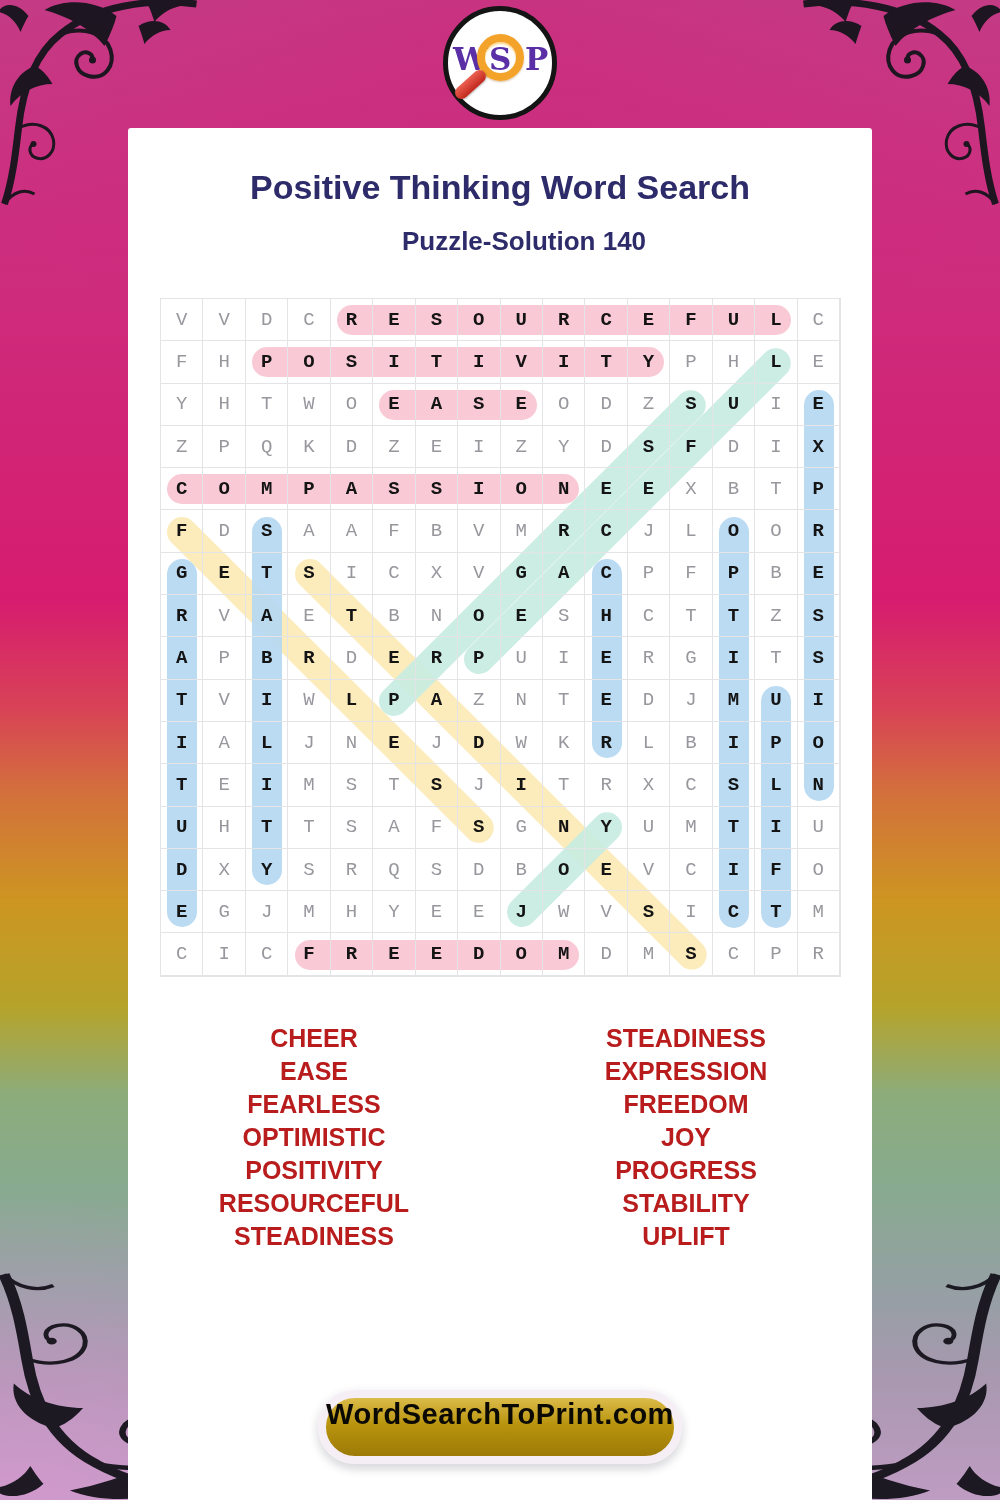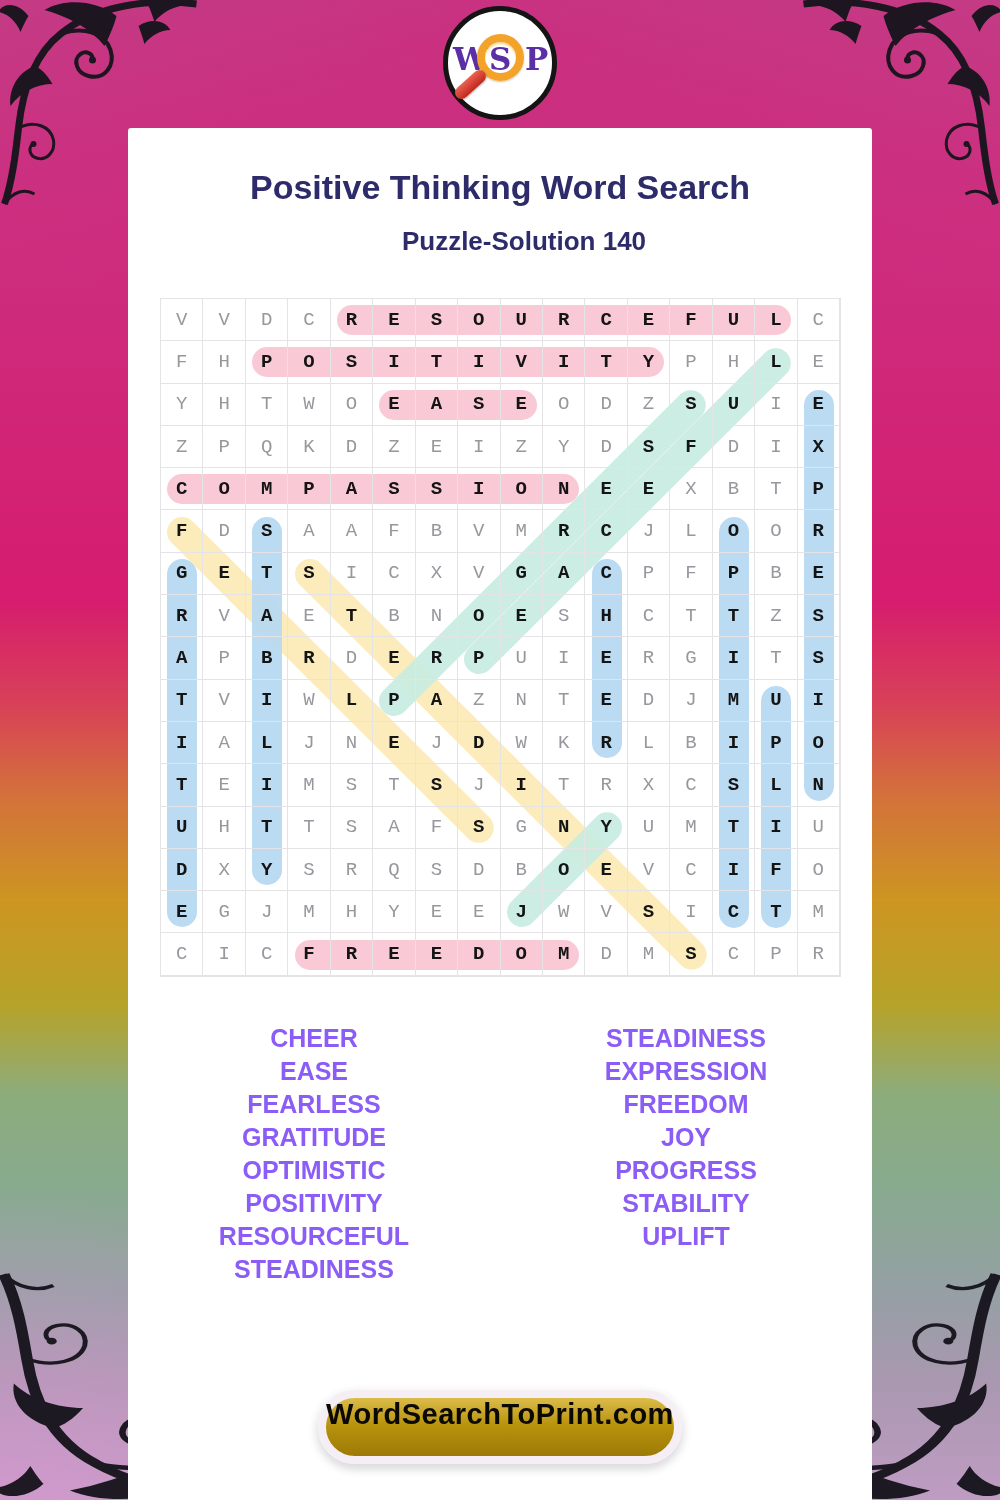--- a/index.html
+++ b/index.html
@@ -54,21 +54,21 @@
                 grid-template-rows:repeat(16,42.31px); z-index:2; }
   .cell{ border-right:1px solid #e4e4e7; border-bottom:1px solid #e4e4e7;
          display:flex; align-items:center; justify-content:center;
          font-family:"Liberation Mono", monospace; font-size:19px;
          color:#97979d; position:relative; z-index:2; }
   .cell.sol{ color:#141414; font-weight:bold; }
 
   
   .words{ position:absolute; left:0; top:894px; width:100%; display:flex; }
   .word-col{ width:50%; text-align:center; }
-  .word-item{ font-size:25px; font-weight:bold; color:#8b5cf6; line-height:33px; }
+  .word-item{ font-size:25px; font-weight:bold; color:#b91c1c; line-height:33px; }
 
   
   .site-button{ position:absolute; top:1390px; left:50%; transform:translateX(-50%);
                 z-index:6; width:364px; height:74px; border-radius:44px;
                 background:linear-gradient(180deg,#dcbc4a,#b8940e 45%,#9d7a06);
                 border:8px solid #f5eff5;
                 box-shadow:0 0 10px rgba(255,255,255,.55), 0 4px 10px rgba(40,30,50,.25);
                 display:flex; align-items:flex-start; justify-content:center; cursor:pointer; }
   .site-button span{ font-size:29px; font-weight:bold; color:#0b0903; letter-spacing:.5px; }
 </style>
@@ -397,21 +397,20 @@
         <div class="cell">P</div>
         <div class="cell">R</div>
       </div>
   </div>
 
   <div class="words">
     <div class="word-col">
         <div class="word-item">CHEER</div>
         <div class="word-item">EASE</div>
         <div class="word-item">FEARLESS</div>
-        <div class="word-item">GRATITUDE</div>
         <div class="word-item">OPTIMISTIC</div>
         <div class="word-item">POSITIVITY</div>
         <div class="word-item">RESOURCEFUL</div>
         <div class="word-item">STEADINESS</div>
       </div>
     <div class="word-col">
         <div class="word-item">STEADINESS</div>
         <div class="word-item">EXPRESSION</div>
         <div class="word-item">FREEDOM</div>
         <div class="word-item">JOY</div>

